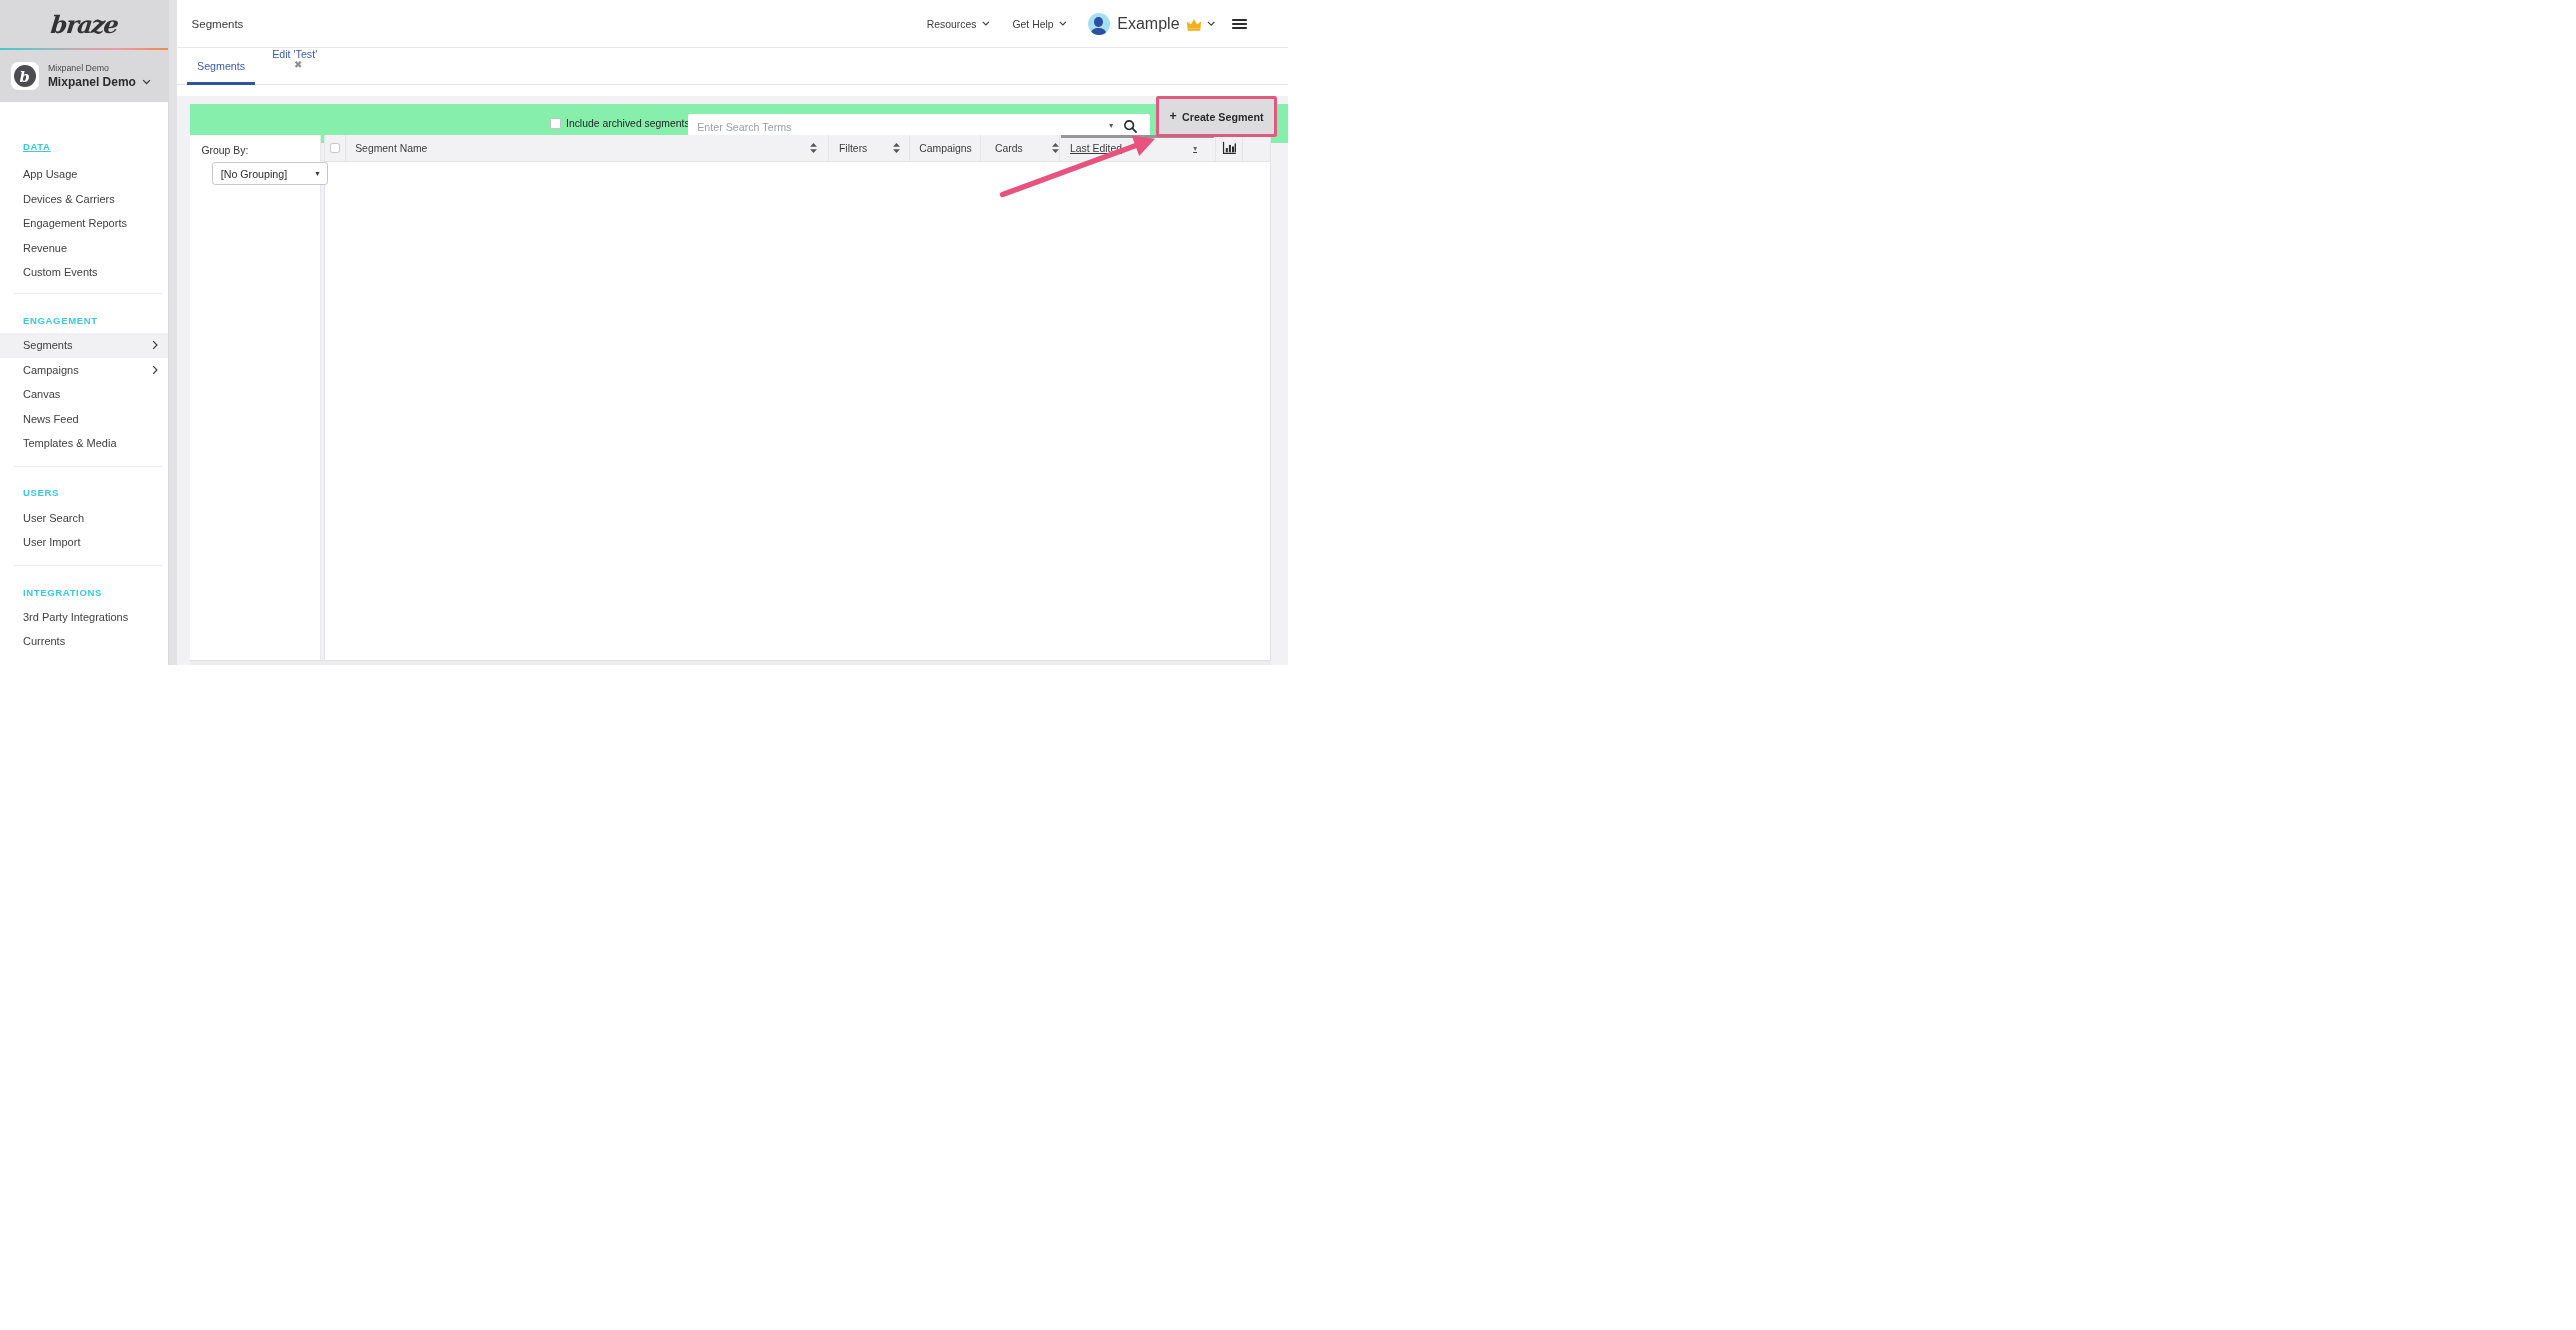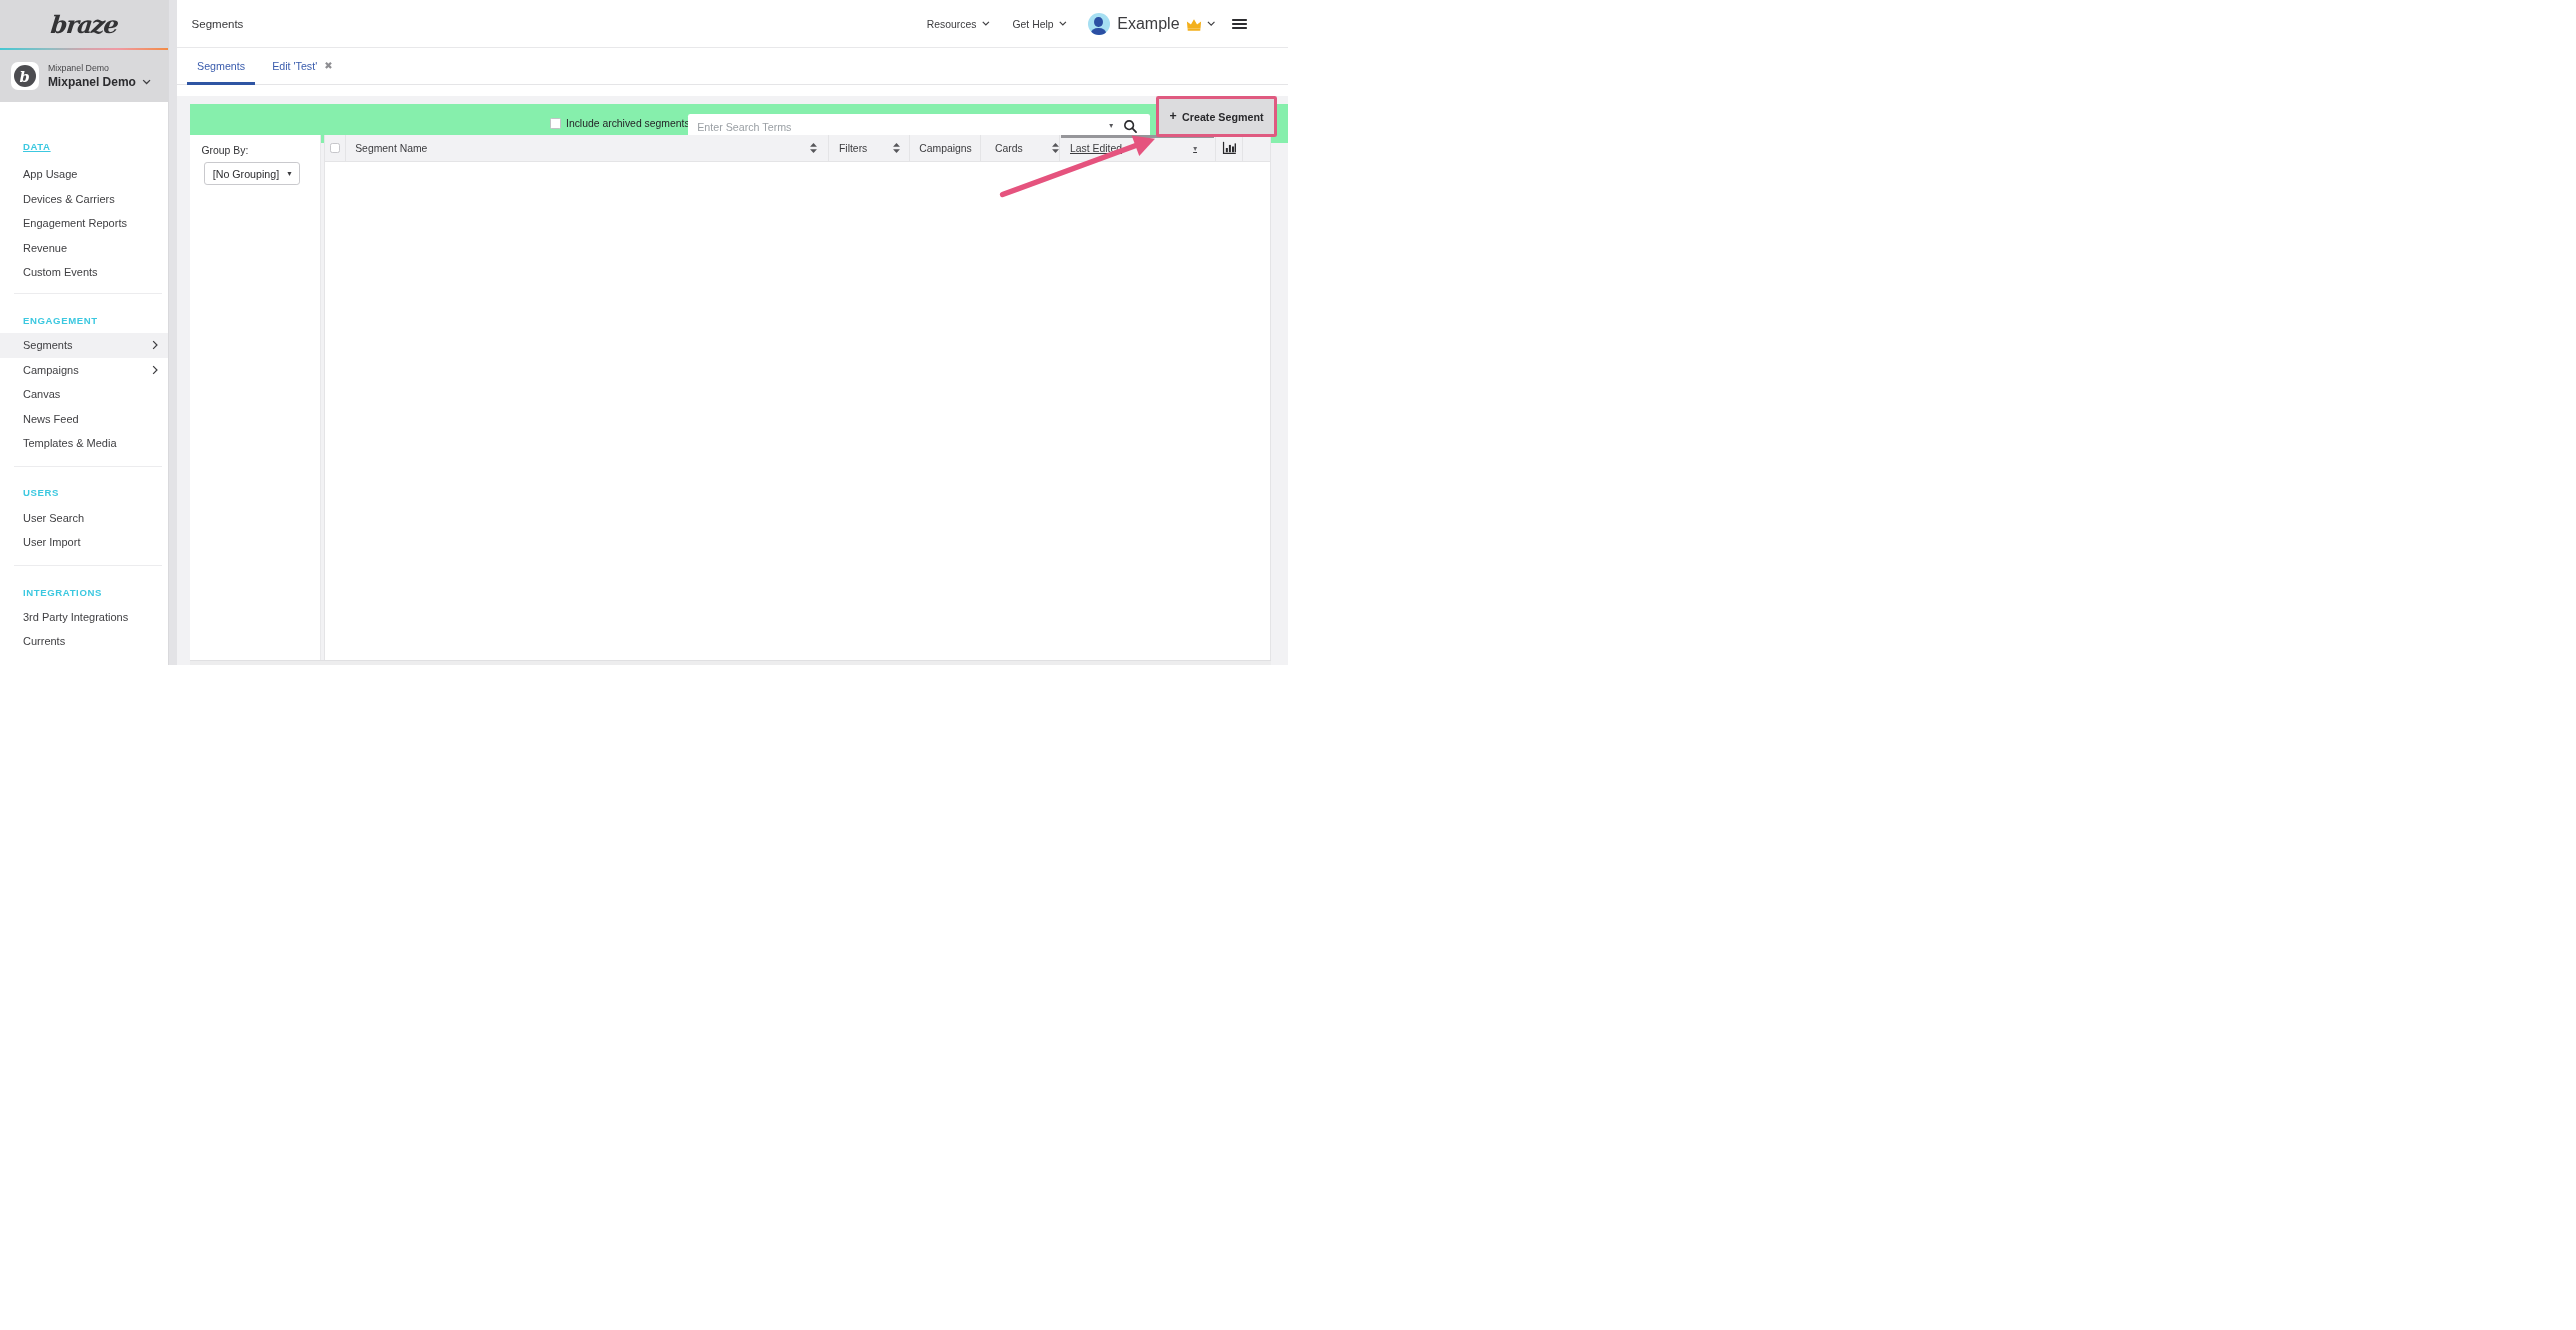--- a/index.html
+++ b/index.html
@@ -44,40 +44,40 @@
   .avatar { width:22px; height:22px; border-radius:50%; background:#a6dff2; position:relative; overflow:hidden; flex:none; }
   .avatar .head { position:absolute; left:6.5px; top:3.8px; width:9.2px; height:10.7px; border-radius:50%; background:#2b4fa3; }
   .avatar .body { position:absolute; left:3.5px; top:14.6px; width:15.3px; height:10.7px; border-radius:50%; background:#2b4fa3; }
   .user-name { font-size:16px; color:#3c3c3f; }
   .hamburger { width:14.6px; height:10.7px; display:flex; flex-direction:column; justify-content:space-between; cursor:pointer; }
   .hamburger div { height:2.6px; background:#2d2d30; border-radius:0.8px; }
   
   .tabs-row { position:absolute; left:0; top:48px; right:0; height:37px; background:#ffffff; border-bottom:0.8px solid #e5e5e7; display:flex; padding-left:10px; }
   .tab { position:relative; display:flex; align-items:center; padding:0 10px; font-size:10.7px; color:#3a5cad; cursor:pointer; }
   .tab .underline { position:absolute; left:0; bottom:-0.8px; width:100%; height:3.1px; background:#2e55a3; }
-  .tab2 { margin-left:7px; }
+  .tab2 { margin-left:7px;flex-direction:column; }
   .tab-close { margin-left:7px; color:#8e8e92; font-size:10px; line-height:1; cursor:pointer; }
   
   .toolbar { position:absolute; left:13px; top:104px; right:0; height:39px; background:#86efac; }
   .archive-check { position:absolute; left:360px; top:14px; width:10.7px; height:10.7px; appearance:none; -webkit-appearance:none; background:#ffffff; border:0.8px solid #c2c2c6; border-radius:1.5px; cursor:pointer; }
   .archive-label { position:absolute; left:376px; top:0; height:39px; line-height:39px; font-size:10.4px; font-weight:500; color:#252528; }
   .search-wrap { position:absolute; left:498px; top:10px; width:462px; height:25px; background:#ffffff; border-radius:2.3px; }
   .search-input { position:absolute; left:0; top:0; width:100%; height:100%; border:none; outline:none; background:transparent; padding:0 58px 0 9.2px; font-family:"Liberation Sans",sans-serif; font-size:10.7px; color:#3c3c3f; }
   .search-input::placeholder { color:#9ba0a5; opacity:1; }
   .search-caret { position:absolute; right:37px; top:7px; font-size:7.7px; color:#55555a; cursor:pointer; }
   .search-glass { position:absolute; right:12.3px; top:5.4px; cursor:pointer; }
   
   .create-box { position:absolute; left:979px; top:96px; width:121px; height:41px; border:3.1px solid #df5a80; border-radius:2.3px; z-index:20; }
   .create-btn { width:100%; height:100%; background:#dcdcde; border:none; display:flex; align-items:center; justify-content:center; font-family:"Liberation Sans",sans-serif; font-size:10.7px; font-weight:600; color:#29292c; cursor:pointer; }
   .plus-glyph { font-size:12.3px; font-weight:700; margin-right:5.4px; line-height:1; }
   .arrow-svg { position:absolute; left:0; top:0; width:1111px; height:665px; z-index:19; pointer-events:none; }
   
   .group-panel { position:absolute; left:13px; top:135px; width:131px; bottom:4.6px; background:#ffffff; border-right:1.5px solid #e8e8ea; z-index:2;text-align:right; }
   .group-label { position:absolute; left:11.5px; top:10px; font-size:10.4px; color:#333336; }
-  .group-select { position:absolute; left:14px; top:27px; width:96px; height:23px; background:#ffffff; border:0.8px solid #c9c9cd; border-radius:3.1px; display:flex; align-items:center; padding:0 6.1px 0 7.7px; cursor:pointer; }
+  .group-select { position:absolute; left:22px; top:27px; width:116px; height:23px; background:#ffffff; border:0.8px solid #c9c9cd; border-radius:3.1px; display:flex; align-items:center; padding:0 6.1px 0 7.7px; cursor:pointer; }
   .group-select-value { font-size:10.7px; color:#2e2e31; }
   .group-select-caret { margin-left:auto; font-size:7px; color:#3a3a3e; }
   
   .table-wrap { position:absolute; left:147px; top:135px; right:17px; bottom:4.6px; background:#ffffff; border-left:0.8px solid #e4e4e6; border-right:0.8px solid #e4e4e6; z-index:1; }
   .thead { display:flex; height:27px; background:#f2f2f4; border-bottom:0.8px solid #e4e4e6; }
   .th { position:relative; display:flex; align-items:center; border-right:0.8px solid #e4e4e6; font-size:10.4px; font-weight:500; color:#3c3c3f; }
   .th-cb { width:21px; justify-content:center; }
   .th-cb input { width:10px; height:10px; appearance:none; -webkit-appearance:none; background:#fff; border:0.8px solid #c6c6ca; border-radius:2.3px; cursor:pointer; }
   .th-seg { width:483px; padding:0 10.7px 0 9.2px; }
   .th-filters { width:81px; padding:0 9.2px 0 10px; }

